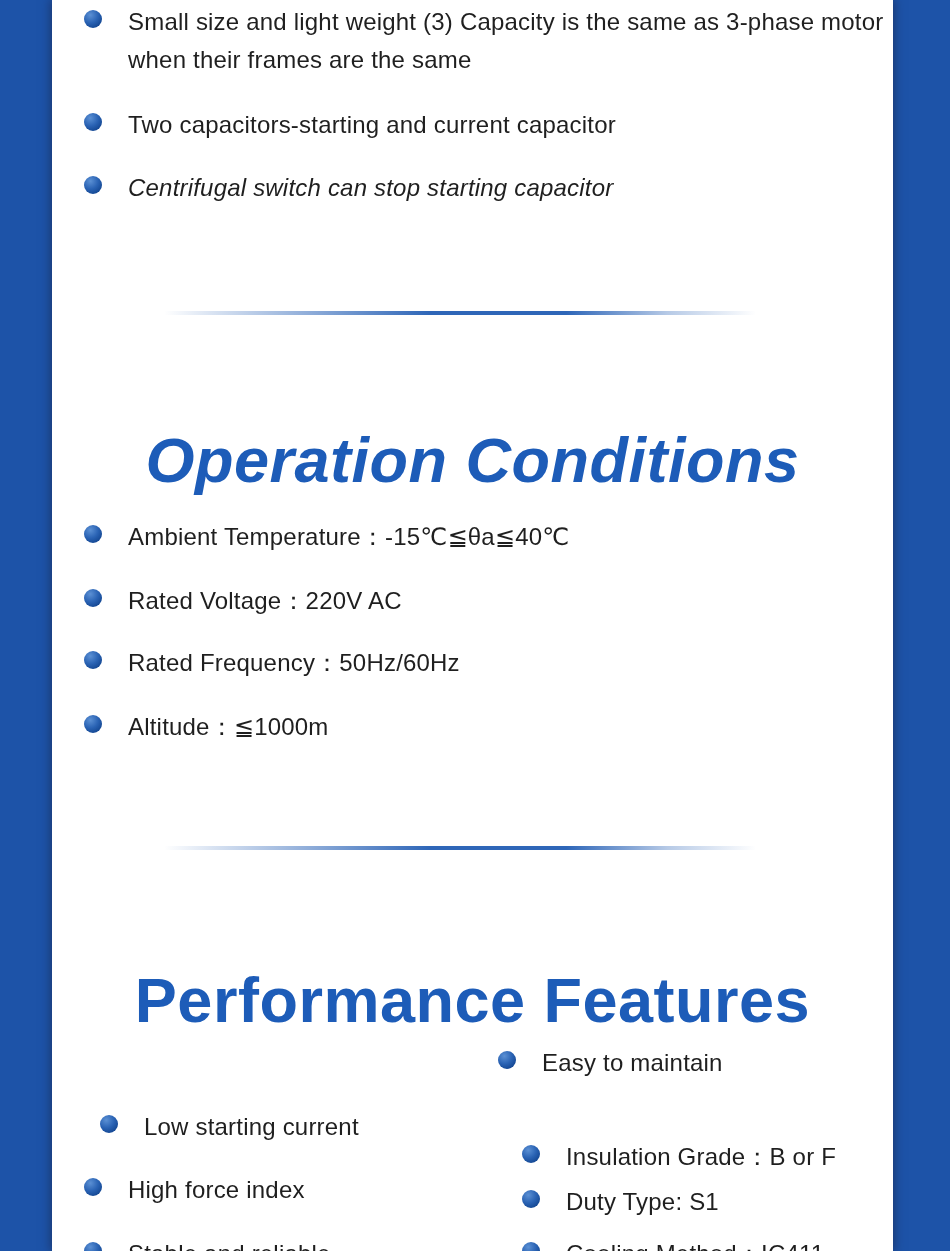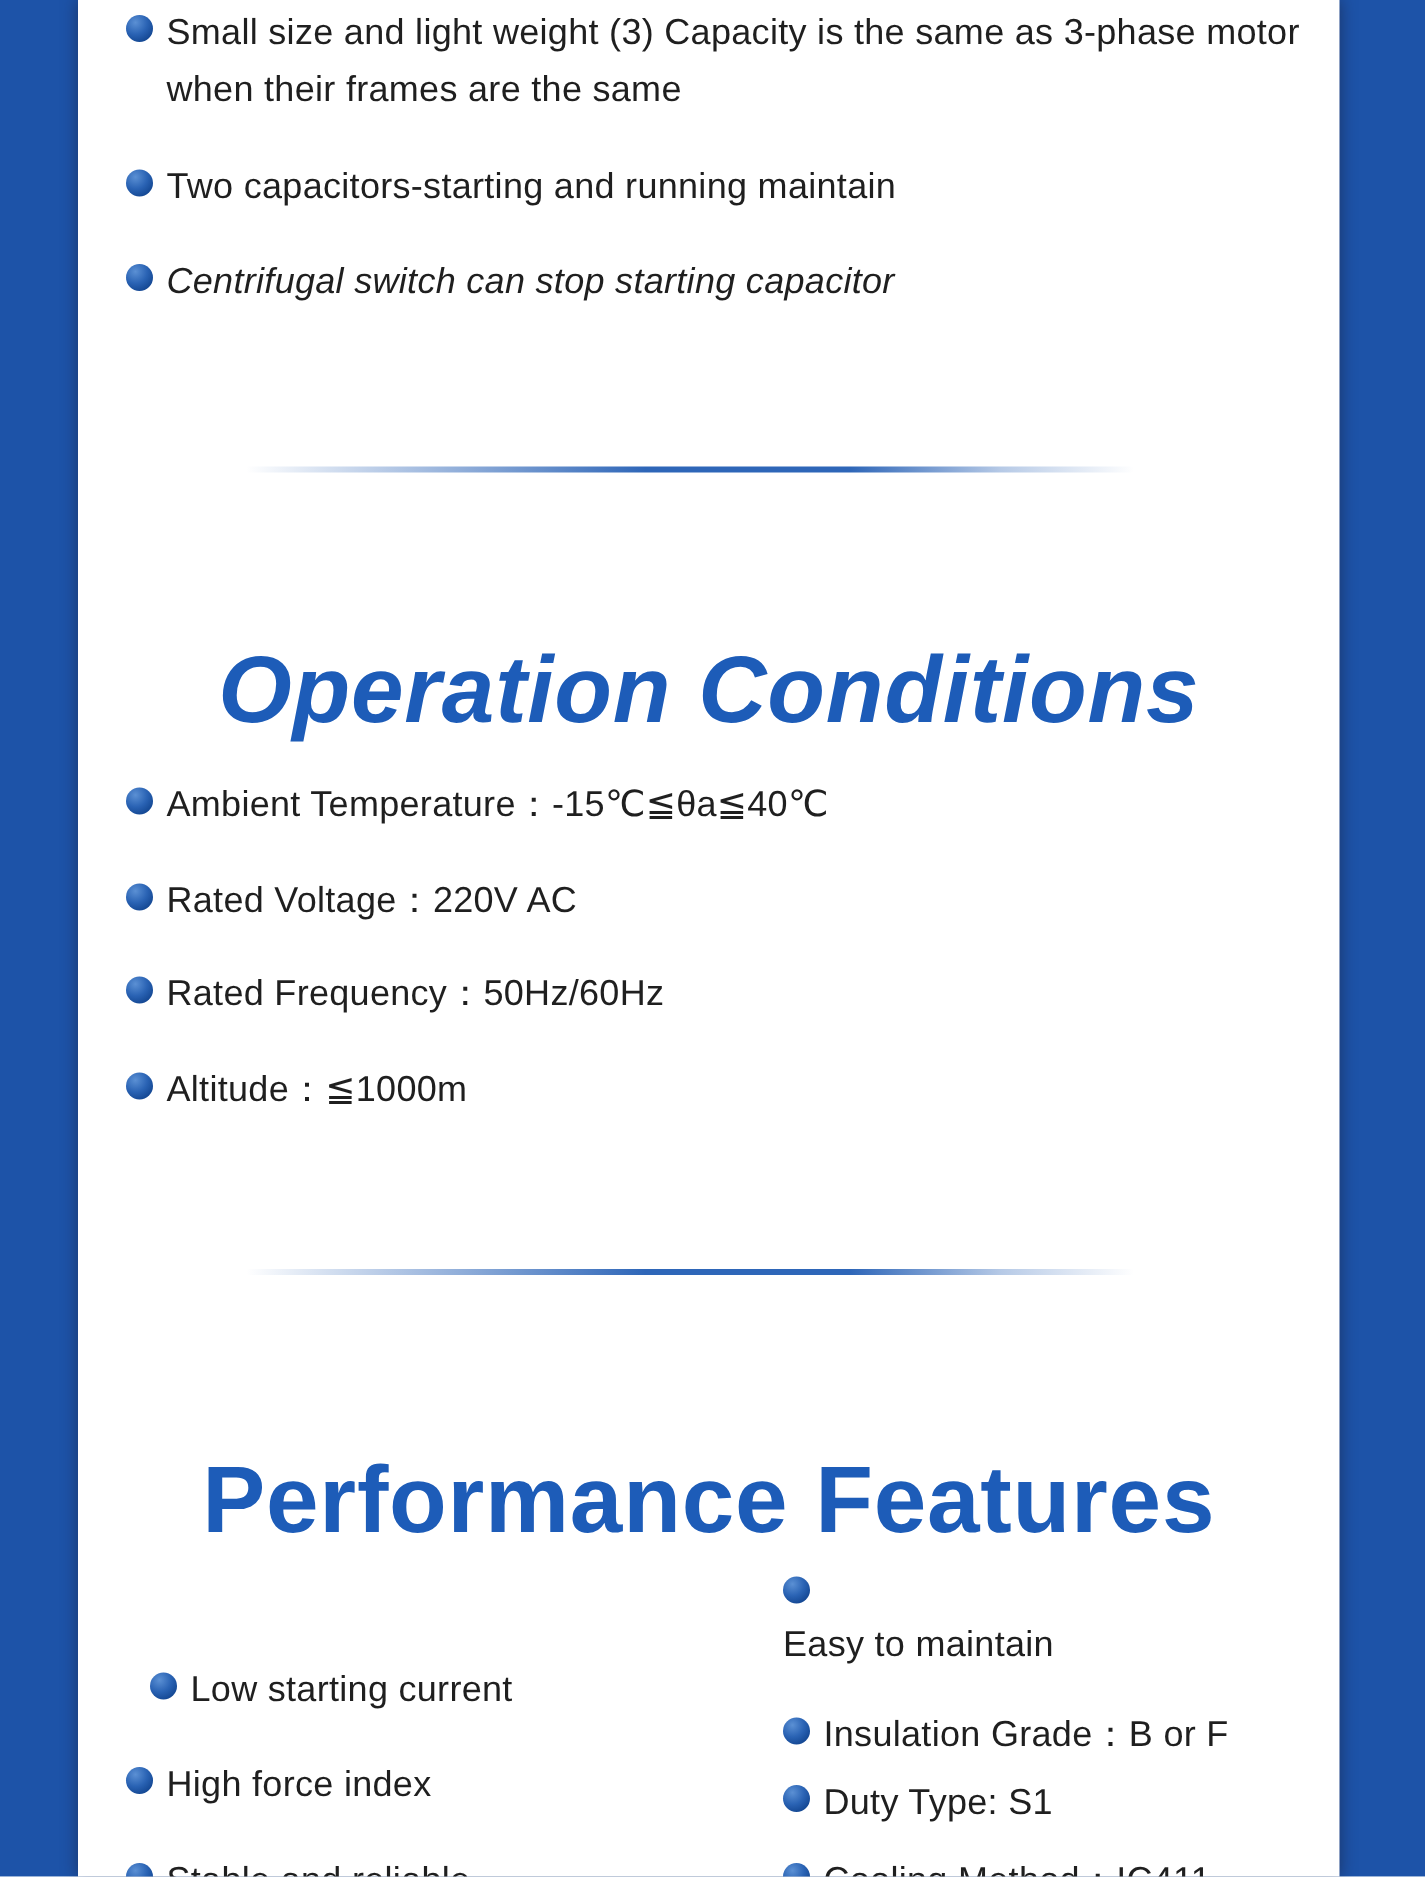--- a/index.html
+++ b/index.html
@@ -10,21 +10,21 @@
   }
   *{margin:0;padding:0;box-sizing:border-box;}
   html,body{width:950px;height:1251px;overflow:hidden;background:#fff;
     font-family:"Liberation Sans","DejaVu Sans",sans-serif;}
   .page{position:relative;width:950px;height:1251px;background:var(--bar-blue);}
   .side-bar{position:absolute;top:0;height:1251px;background:var(--bar-blue);}
   .side-bar.left{left:0;width:52px;}
   .side-bar.right{left:893px;width:57px;}
   .panel{position:absolute;left:52px;top:0;width:841px;height:1251px;background:#ffffff;
     box-shadow:0 0 10px 1px rgba(25,30,55,0.55);}
-  .li{position:absolute;display:flex;align-items:flex-start;gap:9px;justify-content:center;}
+  .li{position:absolute;display:flex;align-items:flex-start;gap:26px;justify-content:center;}
   .dot{flex:none;width:18px;height:18px;border-radius:50%;margin-top:7px;
     background:radial-gradient(circle at 35% 28%, #5b90d4 0%, #2a63b4 45%, #164a96 75%, #123e80 100%);}
   .li-text{font-size:24px;line-height:38px;color:var(--text-dark);letter-spacing:0.2px;}
   .li.wide .li-text{max-width:775px;}
   .divider{position:absolute;left:112px;width:592px;height:4px;border-radius:2px;
     background:linear-gradient(90deg,
       rgba(46,102,184,0) 0%, rgba(46,102,184,0.18) 8%,
       rgba(46,102,184,0.55) 25%, var(--divider-blue) 45%,
       var(--divider-blue) 68%, rgba(46,102,184,0.35) 85%,
       rgba(46,102,184,0) 100%);}
@@ -40,41 +40,41 @@
   .op-1{left:32px;top:518px;}
   .op-2{left:32px;top:582px;}
   .op-3{left:32px;top:644px;}
   .op-4{left:32px;top:708px;}
   .divider-2{top:846px;}
   .title-performance{top:946px;margin-top:23px;}
   .pl-1{left:32px;top:1044px;}
   .pl-2{left:48px;top:1108px;}
   .pl-3{left:32px;top:1171px;}
   .pl-4{left:32px;top:1235px;}
-  .pr-1{left:470px;top:1044px;flex-direction:column;}
+  .pr-1{left:446px;top:1044px;}
   .pr-2{left:470px;top:1108px;margin-top:30px;}
   .pr-3{left:470px;top:1171px;margin-top:12px;}
   .pr-4{left:470px;top:1235px;}
 </style>
 </head>
 <body>
 
 <div class="page">
   <div class="side-bar left"></div>
   <div class="side-bar right"></div>
 
   <div class="panel">
 
     <div class="li wide intro-1">
       <span class="dot"></span>
       <span class="li-text">Small size and light weight (3) Capacity is the same as 3-phase motor when their frames are the same</span>
     </div>
     <div class="li intro-2">
       <span class="dot"></span>
-      <span class="li-text">Two capacitors-starting and running maintain</span>
+      <span class="li-text">Two capacitors-starting and current capacitor</span>
     </div>
     <div class="li intro-3">
       <span class="dot"></span>
       <span class="li-text">Centrifugal switch can stop starting capacitor</span>
     </div>
 
     <div class="divider divider-1"></div>
 
     <h2 class="section-title title-operation">Operation Conditions</h2>
 

